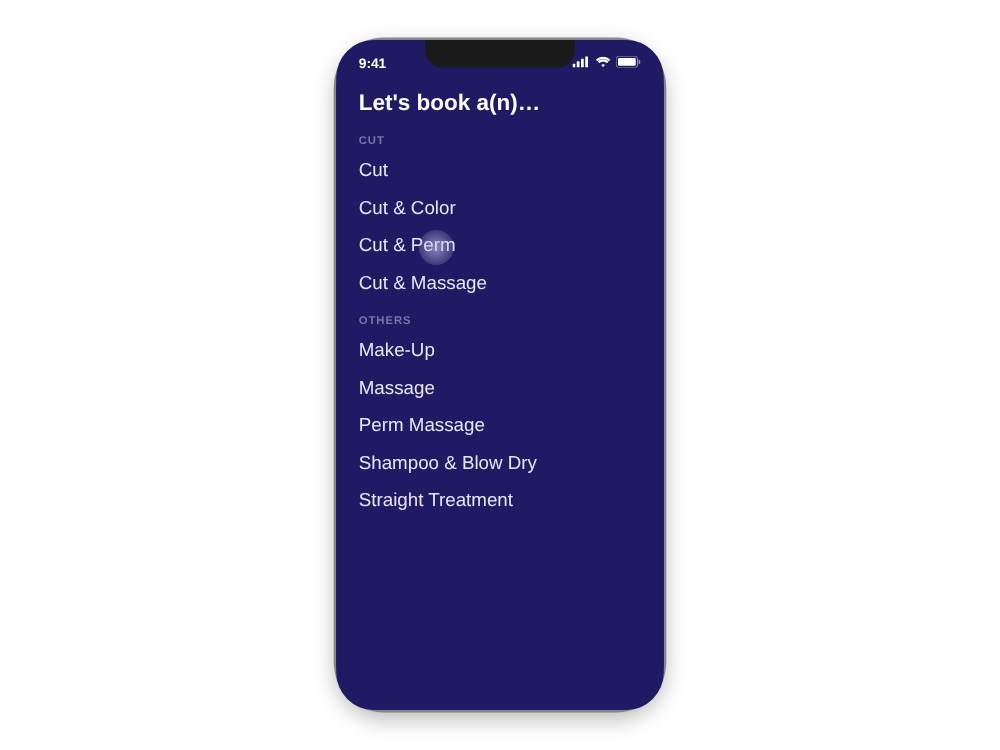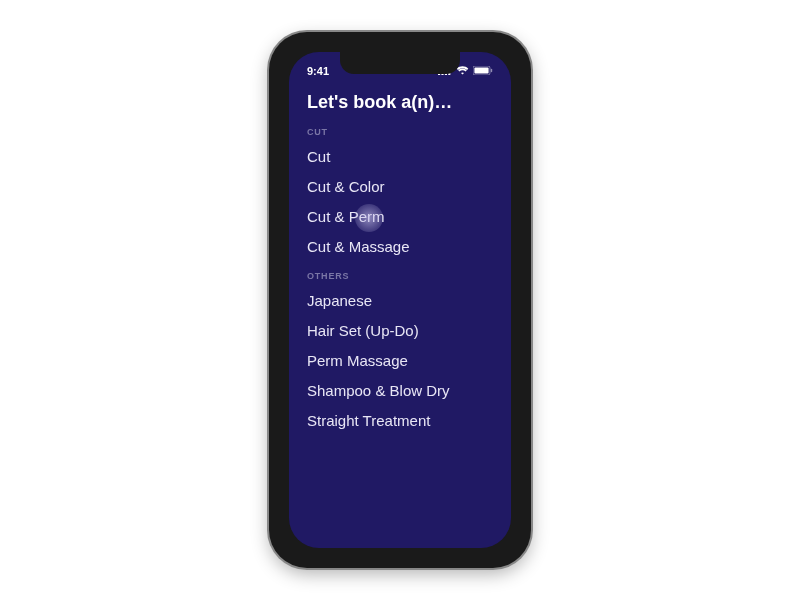--- a/index.html
+++ b/index.html
@@ -14,21 +14,21 @@
       display: flex;
       align-items: center;
       justify-content: center;
       font-family: -apple-system, BlinkMacSystemFont, "Segoe UI", Helvetica, Arial, sans-serif;
     }
     .phone-frame {
       width: 262px;
       height: 536px;
       background: #1a1a1a;
       border-radius: 38px;
-      padding: 20px;
+      padding: 0;
       box-shadow: 0 0 0 2px #888, 0 6px 18px rgba(0,0,0,0.3);
       position: relative;
     }
     .phone-screen {
       width: 100%;
       height: 100%;
       background: #201964;
       border-radius: 30px;
       overflow: hidden;
       position: relative;
@@ -144,22 +144,22 @@
     <div class="content">
       <h1 class="page-title">Let's book a(n)…</h1>
 
       <div class="section-header">CUT</div>
       <div class="list-item">Cut</div>
       <div class="list-item">Cut &amp; Color</div>
       <div class="list-item">Cut &amp; Perm</div>
       <div class="list-item">Cut &amp; Massage</div>
 
       <div class="section-header">OTHERS</div>
-      <div class="list-item">Japanese</div>
-      <div class="list-item">Hair Set (Up-Do)</div>
+      <div class="list-item">Make-Up</div>
+      <div class="list-item">Massage</div>
       <div class="list-item">Perm Massage</div>
       <div class="list-item">Shampoo &amp; Blow Dry</div>
       <div class="list-item">Straight Treatment</div>
     </div>
 
     <div class="touch-indicator"></div>
   </div>
 </div>
 
 </body></html>

